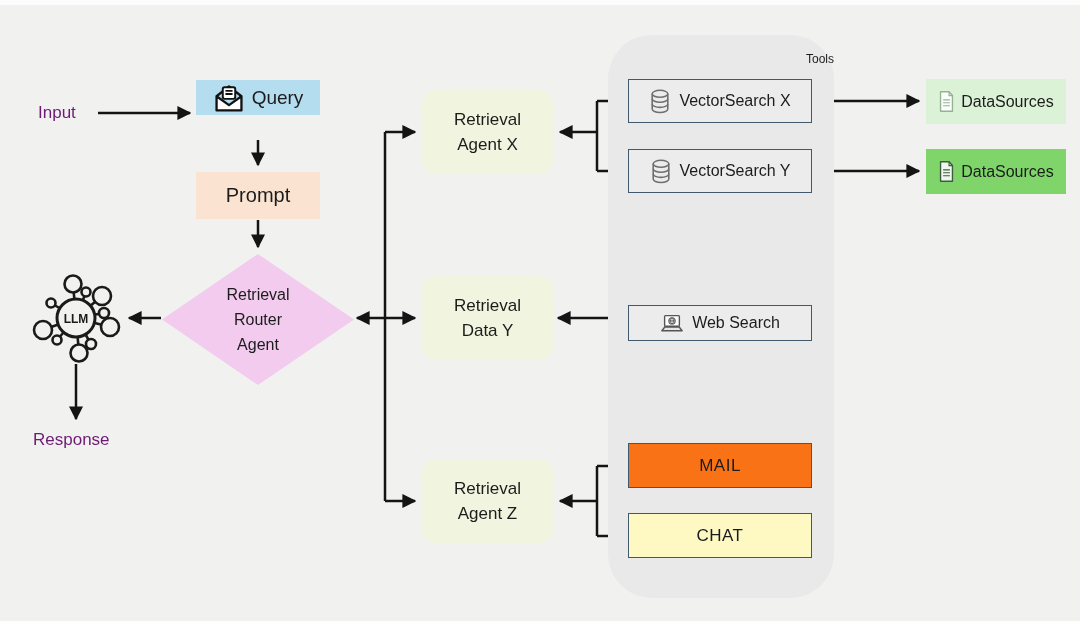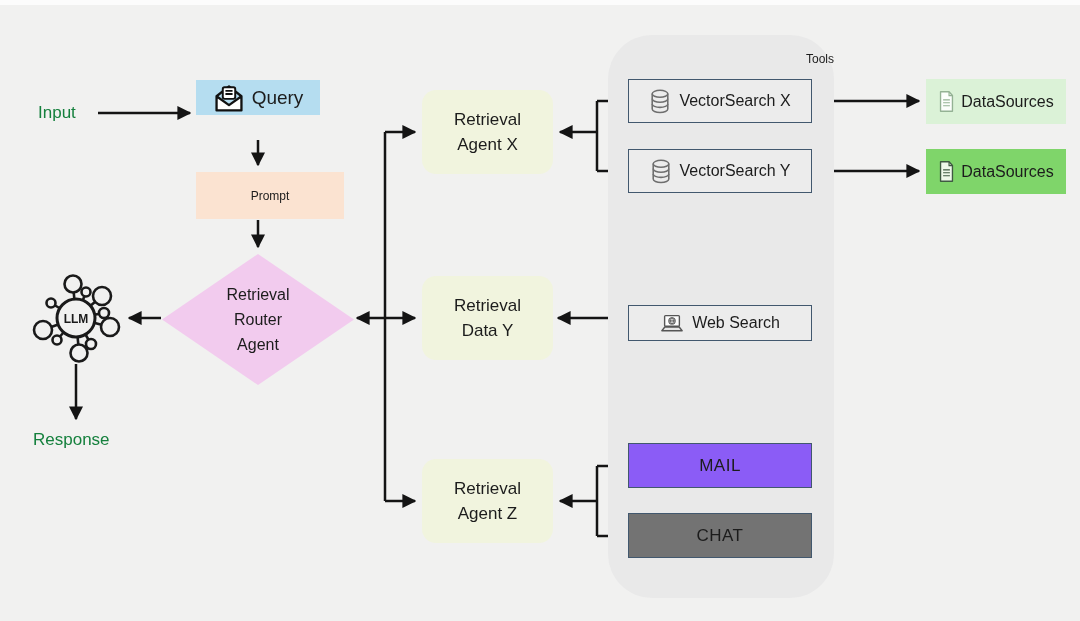--- a/index.html
+++ b/index.html
@@ -4,25 +4,25 @@
 <style>
   html,body{margin:0;padding:0;background:#ffffff;}
   #canvas{
     position:relative;width:1080px;height:621px;overflow:hidden;
     background:#f1f1f0;
     font-family:"Liberation Sans", sans-serif;
     color:#1c1c1c;
   }
   .top-strip{position:absolute;left:0;top:0;width:100%;height:5px;background:#fcfcfc;}
   .abs{position:absolute;}
-  .lbl{font-size:17px;color:#15803d;}
+  .lbl{font-size:17px;color:#701a75;}
   
   .node{display:flex;align-items:center;justify-content:center;text-align:center;}
   .node-query{left:196px;top:80px;width:124px;height:35px;background:#b5ddf0;gap:7px;font-size:19px;}
-  .node-prompt{left:196px;top:172px;width:148px;height:47px;background:#fbe3d1;font-size:12px;}
+  .node-prompt{left:196px;top:172px;width:124px;height:47px;background:#fbe3d1;font-size:20px;}
   .diamond{
     left:162px;top:254px;width:192px;height:131px;background:#f2cbee;
     clip-path:polygon(50% 0,100% 50%,50% 100%,0 50%);
     display:flex;flex-direction:column;align-items:center;justify-content:center;
     font-size:16px;line-height:25px;text-align:center;
   }
   .agent{
     left:422px;width:131px;height:84px;background:#f1f4de;border-radius:14px;
     display:flex;flex-direction:column;align-items:center;justify-content:center;
     font-size:17px;line-height:25px;text-align:center;
@@ -193,25 +193,25 @@
     <svg class="icon" width="24" height="19" viewBox="0 0 26 20">
       <rect x="5" y="1.5" width="16" height="11.5" rx="1" fill="#fdfdfd" stroke="#555" stroke-width="1.5"></rect>
       <circle cx="13" cy="7.2" r="3.4" fill="none" stroke="#555" stroke-width="1.2"></circle>
       <ellipse cx="13" cy="7.2" rx="1.5" ry="3.4" fill="none" stroke="#555" stroke-width="1"></ellipse>
       <line x1="9.6" y1="7.2" x2="16.4" y2="7.2" stroke="#555" stroke-width="1"></line>
       <path d="M2,17.8 H24 L20.8,13.8 H5.2 Z" fill="#e6e6e6" stroke="#555" stroke-width="1.5" stroke-linejoin="round"></path>
     </svg>
     <span>Web Search</span>
   </div>
 
-  <div class="abs toolbox tb-mail" style="background-color: #8b5cf6;">
+  <div class="abs toolbox tb-mail" style="background-color: #f97316;">
     <span>MAIL</span>
   </div>
 
-  <div class="abs toolbox tb-chat" style="background-color: #737373;">
+  <div class="abs toolbox tb-chat" style="background-color: #fef9c3;">
     <span>CHAT</span>
   </div>
 
   <div class="abs ds ds-top" style="background-color: rgb(219, 242, 215);">
     <svg class="icon" width="17" height="23" viewBox="0 0 20 26">
       <path d="M3,1.5 H13 L17,6 V24.5 H3 Z" fill="#fbfefb" stroke="#94b294" stroke-width="1.6" stroke-linejoin="round"></path>
       <path d="M13,1.5 V6 H17" fill="none" stroke="#94b294" stroke-width="1.4"></path>
       <path d="M6,11 H14 M6,14.5 H14 M6,18 H14" stroke="#94b294" stroke-width="1.4"></path>
     </svg>
     <span class="two-line">

